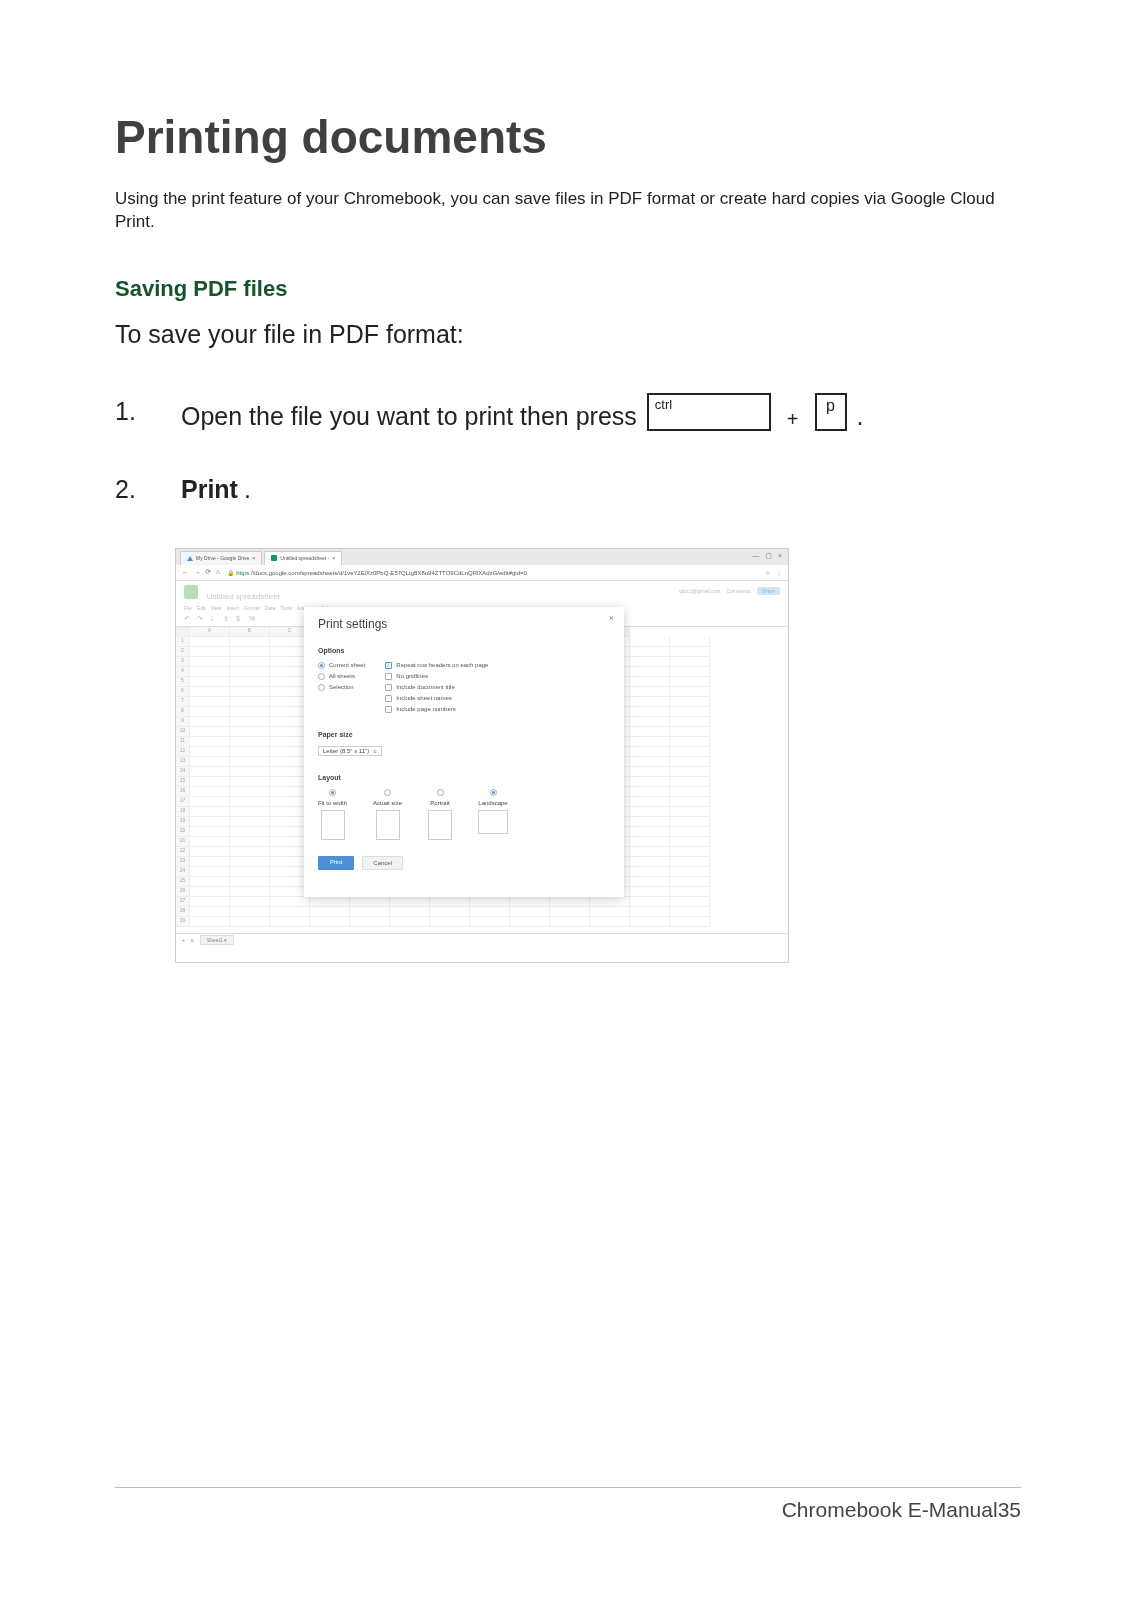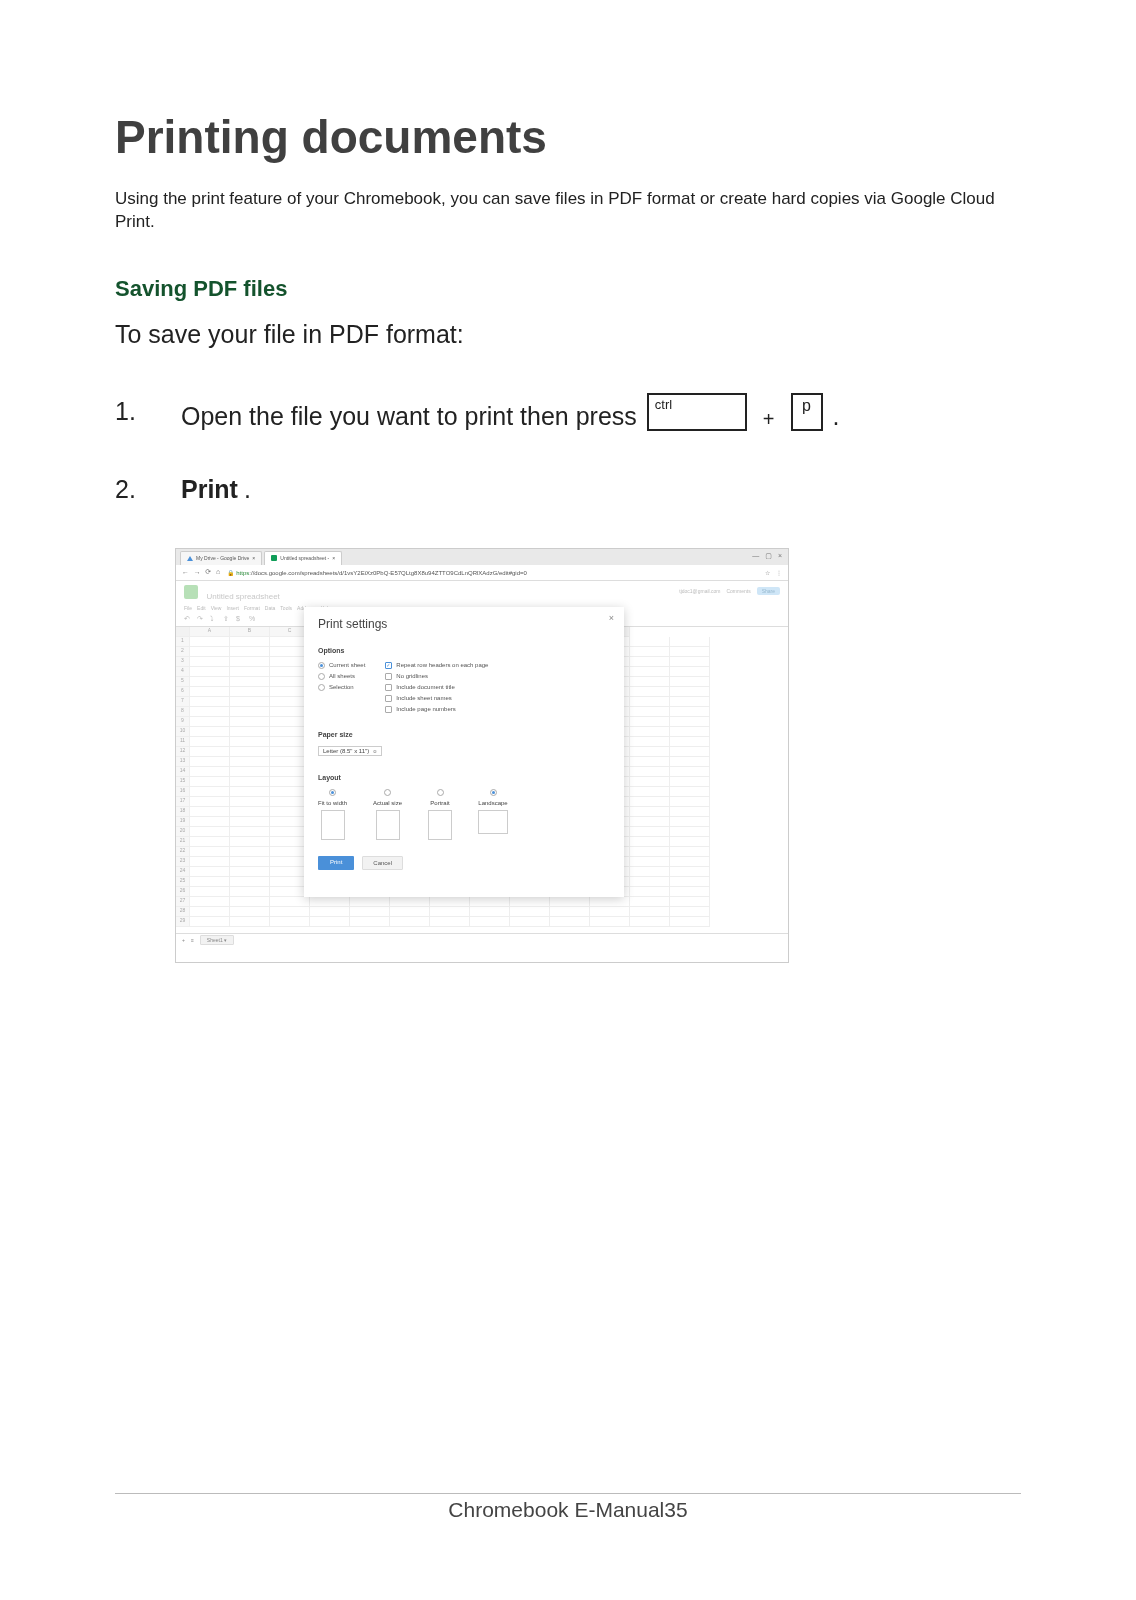--- a/index.html
+++ b/index.html
@@ -46,21 +46,21 @@
       display: inline-flex;
       align-items: flex-start;
       justify-content: flex-start;
       border: 2px solid #222;
       height: 38px;
       padding: 2px 6px 0 6px;
       font-size: 13px;
       font-family: Arial, sans-serif;
       margin: 0 4px;
     }
-    .key.ctrl { width: 100px; }
+    .key.ctrl { width: 124px; }
     .key.p { width: 32px; justify-content: center; font-size: 16px; }
     .plus { font-size: 20px; margin: 0 6px; }
     .bold { font-weight: 700; }
 
     
     .shot {
       width: 614px;
       height: 415px;
       margin-left: 60px;
       border: 1px solid #ccc;
@@ -231,23 +231,23 @@
       background: #fff;
     }
     .sheettab { background:#f2f2f2; border:1px solid #ddd; padding: 1px 6px; border-radius:1px; }
 
     .footer {
       position: absolute;
       bottom: 78px;
       left: 115px;
       right: 115px;
       border-top: 1px solid #bbb;
-      padding-top: 4px;
+      padding-top: 10px;
       display: flex;
-      justify-content: center;
+      justify-content: flex-end;
       font-size: 21px;
       color: #444;
     }
 
     .gdrv-icon { width:6px; height:6px; display:inline-block; }
     .gdrv-tri { width:0; height:0; border-left:3px solid transparent; border-right:3px solid transparent; border-bottom:5px solid #4a90d9; }
     .sheet-icon { width:6px; height:6px; background:#0f9d58; display:inline-block; border-radius:1px; }
   </style>
 </head>
 <body>

